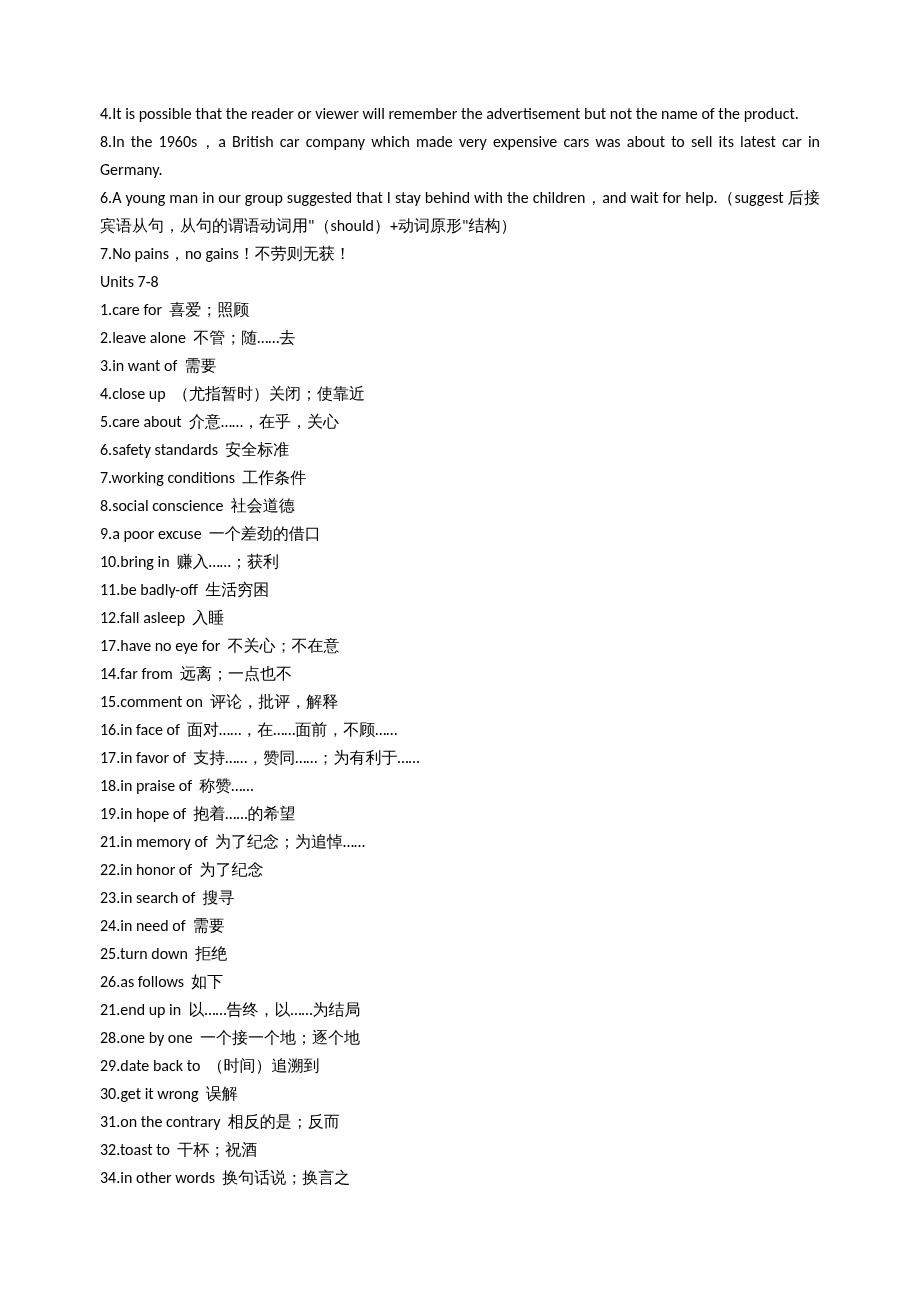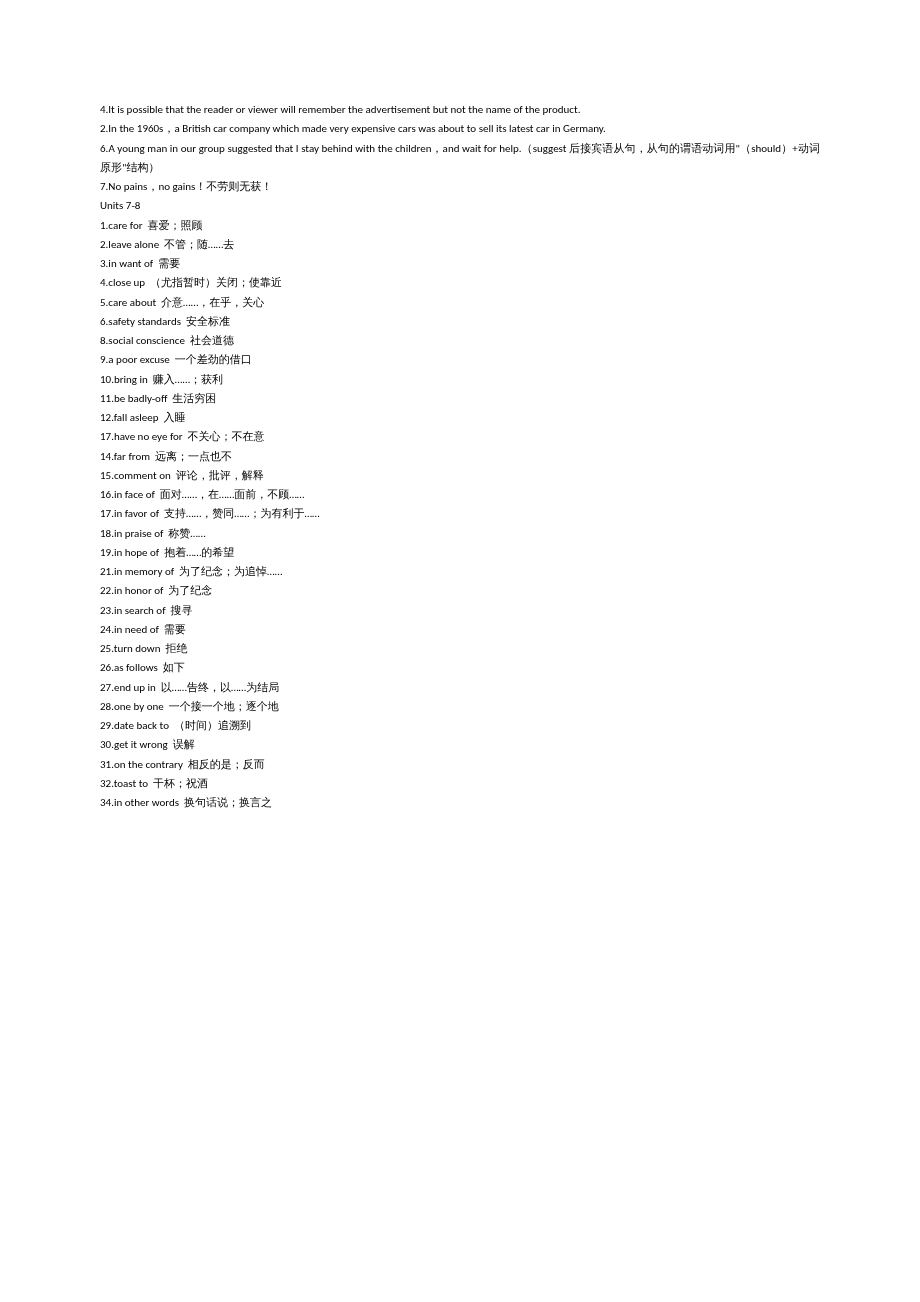--- a/index.html
+++ b/index.html
@@ -8,62 +8,63 @@
     background: #ffffff;
     font-family: "Calibri", "Arial", "Microsoft YaHei", "SimSun", sans-serif;
     width: 920px;
   }
   .page {
     padding: 100px 100px 60px 100px;
     box-sizing: border-box;
     width: 920px;
   }
   .line {
-    font-size: 11px;
+    font-size: 16px;
     line-height: 1.75;
     color: #000000;
     text-align: justify;
     text-justify: inter-word;
     white-space: pre-wrap;
     word-break: break-word;
   }
 </style>
 </head>
 <body>
 
 <div class="page">
   <div class="line">4.It is possible that the reader or viewer will remember the advertisement but not the name of the product.</div>
-  <div class="line">2.In the 1960s，a British car company which made very expensive cars was about to sell its latest car in Germany.</div>
+  <div class="line">8.In the 1960s，a British car company which made very expensive cars was about to sell its latest car in Germany.</div>
   <div class="line">6.A young man in our group suggested that I stay behind with the children，and wait for help.（suggest 后接宾语从句，从句的谓语动词用"（should）+动词原形"结构）</div>
   <div class="line">7.No pains，no gains！不劳则无获！</div>
   <div class="line">Units 7-8</div>
   <div class="line">1.care for  喜爱；照顾</div>
   <div class="line">2.leave alone  不管；随……去</div>
   <div class="line">3.in want of  需要</div>
   <div class="line">4.close up  （尤指暂时）关闭；使靠近</div>
   <div class="line">5.care about  介意……，在乎，关心</div>
   <div class="line">6.safety standards  安全标准</div>
+  <div class="line">7.working conditions  工作条件</div>
   <div class="line">8.social conscience  社会道德</div>
   <div class="line">9.a poor excuse  一个差劲的借口</div>
   <div class="line">10.bring in  赚入……；获利</div>
   <div class="line">11.be badly-off  生活穷困</div>
   <div class="line">12.fall asleep  入睡</div>
   <div class="line">17.have no eye for  不关心；不在意</div>
   <div class="line">14.far from  远离；一点也不</div>
   <div class="line">15.comment on  评论，批评，解释</div>
   <div class="line">16.in face of  面对……，在……面前，不顾……</div>
   <div class="line">17.in favor of  支持……，赞同……；为有利于……</div>
   <div class="line">18.in praise of  称赞……</div>
   <div class="line">19.in hope of  抱着……的希望</div>
   <div class="line">21.in memory of  为了纪念；为追悼……</div>
   <div class="line">22.in honor of  为了纪念</div>
   <div class="line">23.in search of  搜寻</div>
   <div class="line">24.in need of  需要</div>
   <div class="line">25.turn down  拒绝</div>
   <div class="line">26.as follows  如下</div>
-  <div class="line">27.end up in  以……告终，以……为结局</div>
+  <div class="line">21.end up in  以……告终，以……为结局</div>
   <div class="line">28.one by one  一个接一个地；逐个地</div>
   <div class="line">29.date back to  （时间）追溯到</div>
   <div class="line">30.get it wrong  误解</div>
   <div class="line">31.on the contrary  相反的是；反而</div>
   <div class="line">32.toast to  干杯；祝酒</div>
   <div class="line">34.in other words  换句话说；换言之</div>
 </div>
 
 </body></html>

